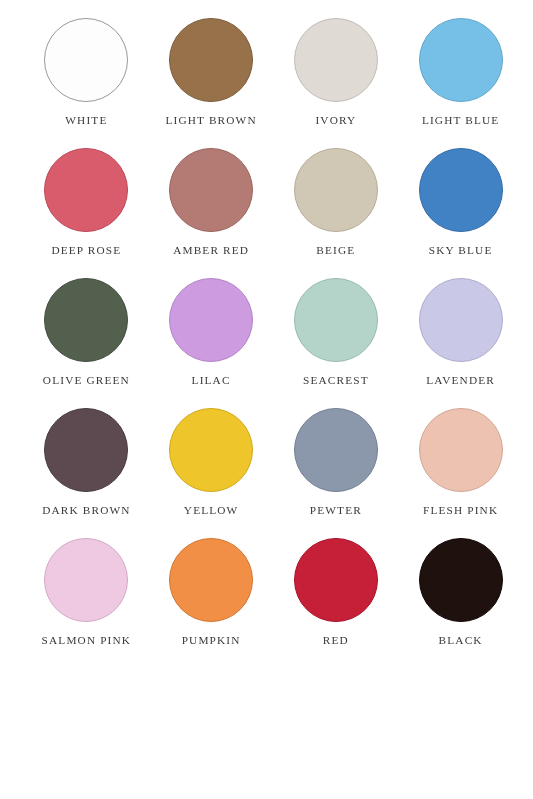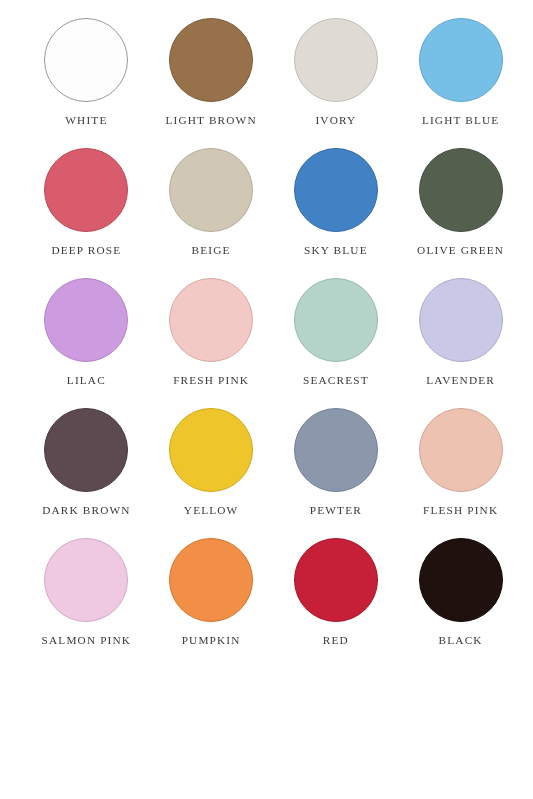--- a/index.html
+++ b/index.html
@@ -75,38 +75,38 @@
       </div>
       <div class="swatch-cell">
         <div class="swatch-dot" style="background: rgb(118, 192, 232); border: 1px solid rgb(95, 166, 204);"></div>
         <div class="swatch-label">LIGHT BLUE</div>
       </div>
       <div class="swatch-cell">
         <div class="swatch-dot" style="background: rgb(216, 92, 108); border: 1px solid rgb(188, 71, 86);"></div>
         <div class="swatch-label">DEEP ROSE</div>
       </div>
       <div class="swatch-cell">
+        <div class="swatch-dot" style="background: rgb(179, 123, 116); border: 1px solid rgb(153, 100, 94);"></div>
+        <div class="swatch-label">AMBER RED</div>
+      </div>
+      <div class="swatch-cell">
         <div class="swatch-dot" style="background: rgb(208, 200, 180); border: 1px solid rgb(181, 173, 153);"></div>
         <div class="swatch-label">BEIGE</div>
       </div>
       <div class="swatch-cell">
         <div class="swatch-dot" style="background: rgb(65, 130, 196); border: 1px solid rgb(52, 107, 166);"></div>
         <div class="swatch-label">SKY BLUE</div>
       </div>
       <div class="swatch-cell">
         <div class="swatch-dot" style="background: rgb(83, 96, 78); border: 1px solid rgb(66, 77, 62);"></div>
         <div class="swatch-label">OLIVE GREEN</div>
       </div>
       <div class="swatch-cell">
         <div class="swatch-dot" style="background: rgb(204, 155, 224); border: 1px solid rgb(180, 131, 198);"></div>
         <div class="swatch-label">LILAC</div>
-      </div>
-      <div class="swatch-cell">
-        <div class="swatch-dot" style="background: rgb(242, 201, 196); border: 1px solid rgb(216, 170, 165);"></div>
-        <div class="swatch-label">FRESH PINK</div>
       </div>
       <div class="swatch-cell">
         <div class="swatch-dot" style="background: rgb(180, 212, 202); border: 1px solid rgb(152, 186, 176);"></div>
         <div class="swatch-label">SEACREST</div>
       </div>
       <div class="swatch-cell">
         <div class="swatch-dot" style="background: rgb(201, 200, 230); border: 1px solid rgb(173, 172, 208);"></div>
         <div class="swatch-label">LAVENDER</div>
       </div>
       <div class="swatch-cell">

